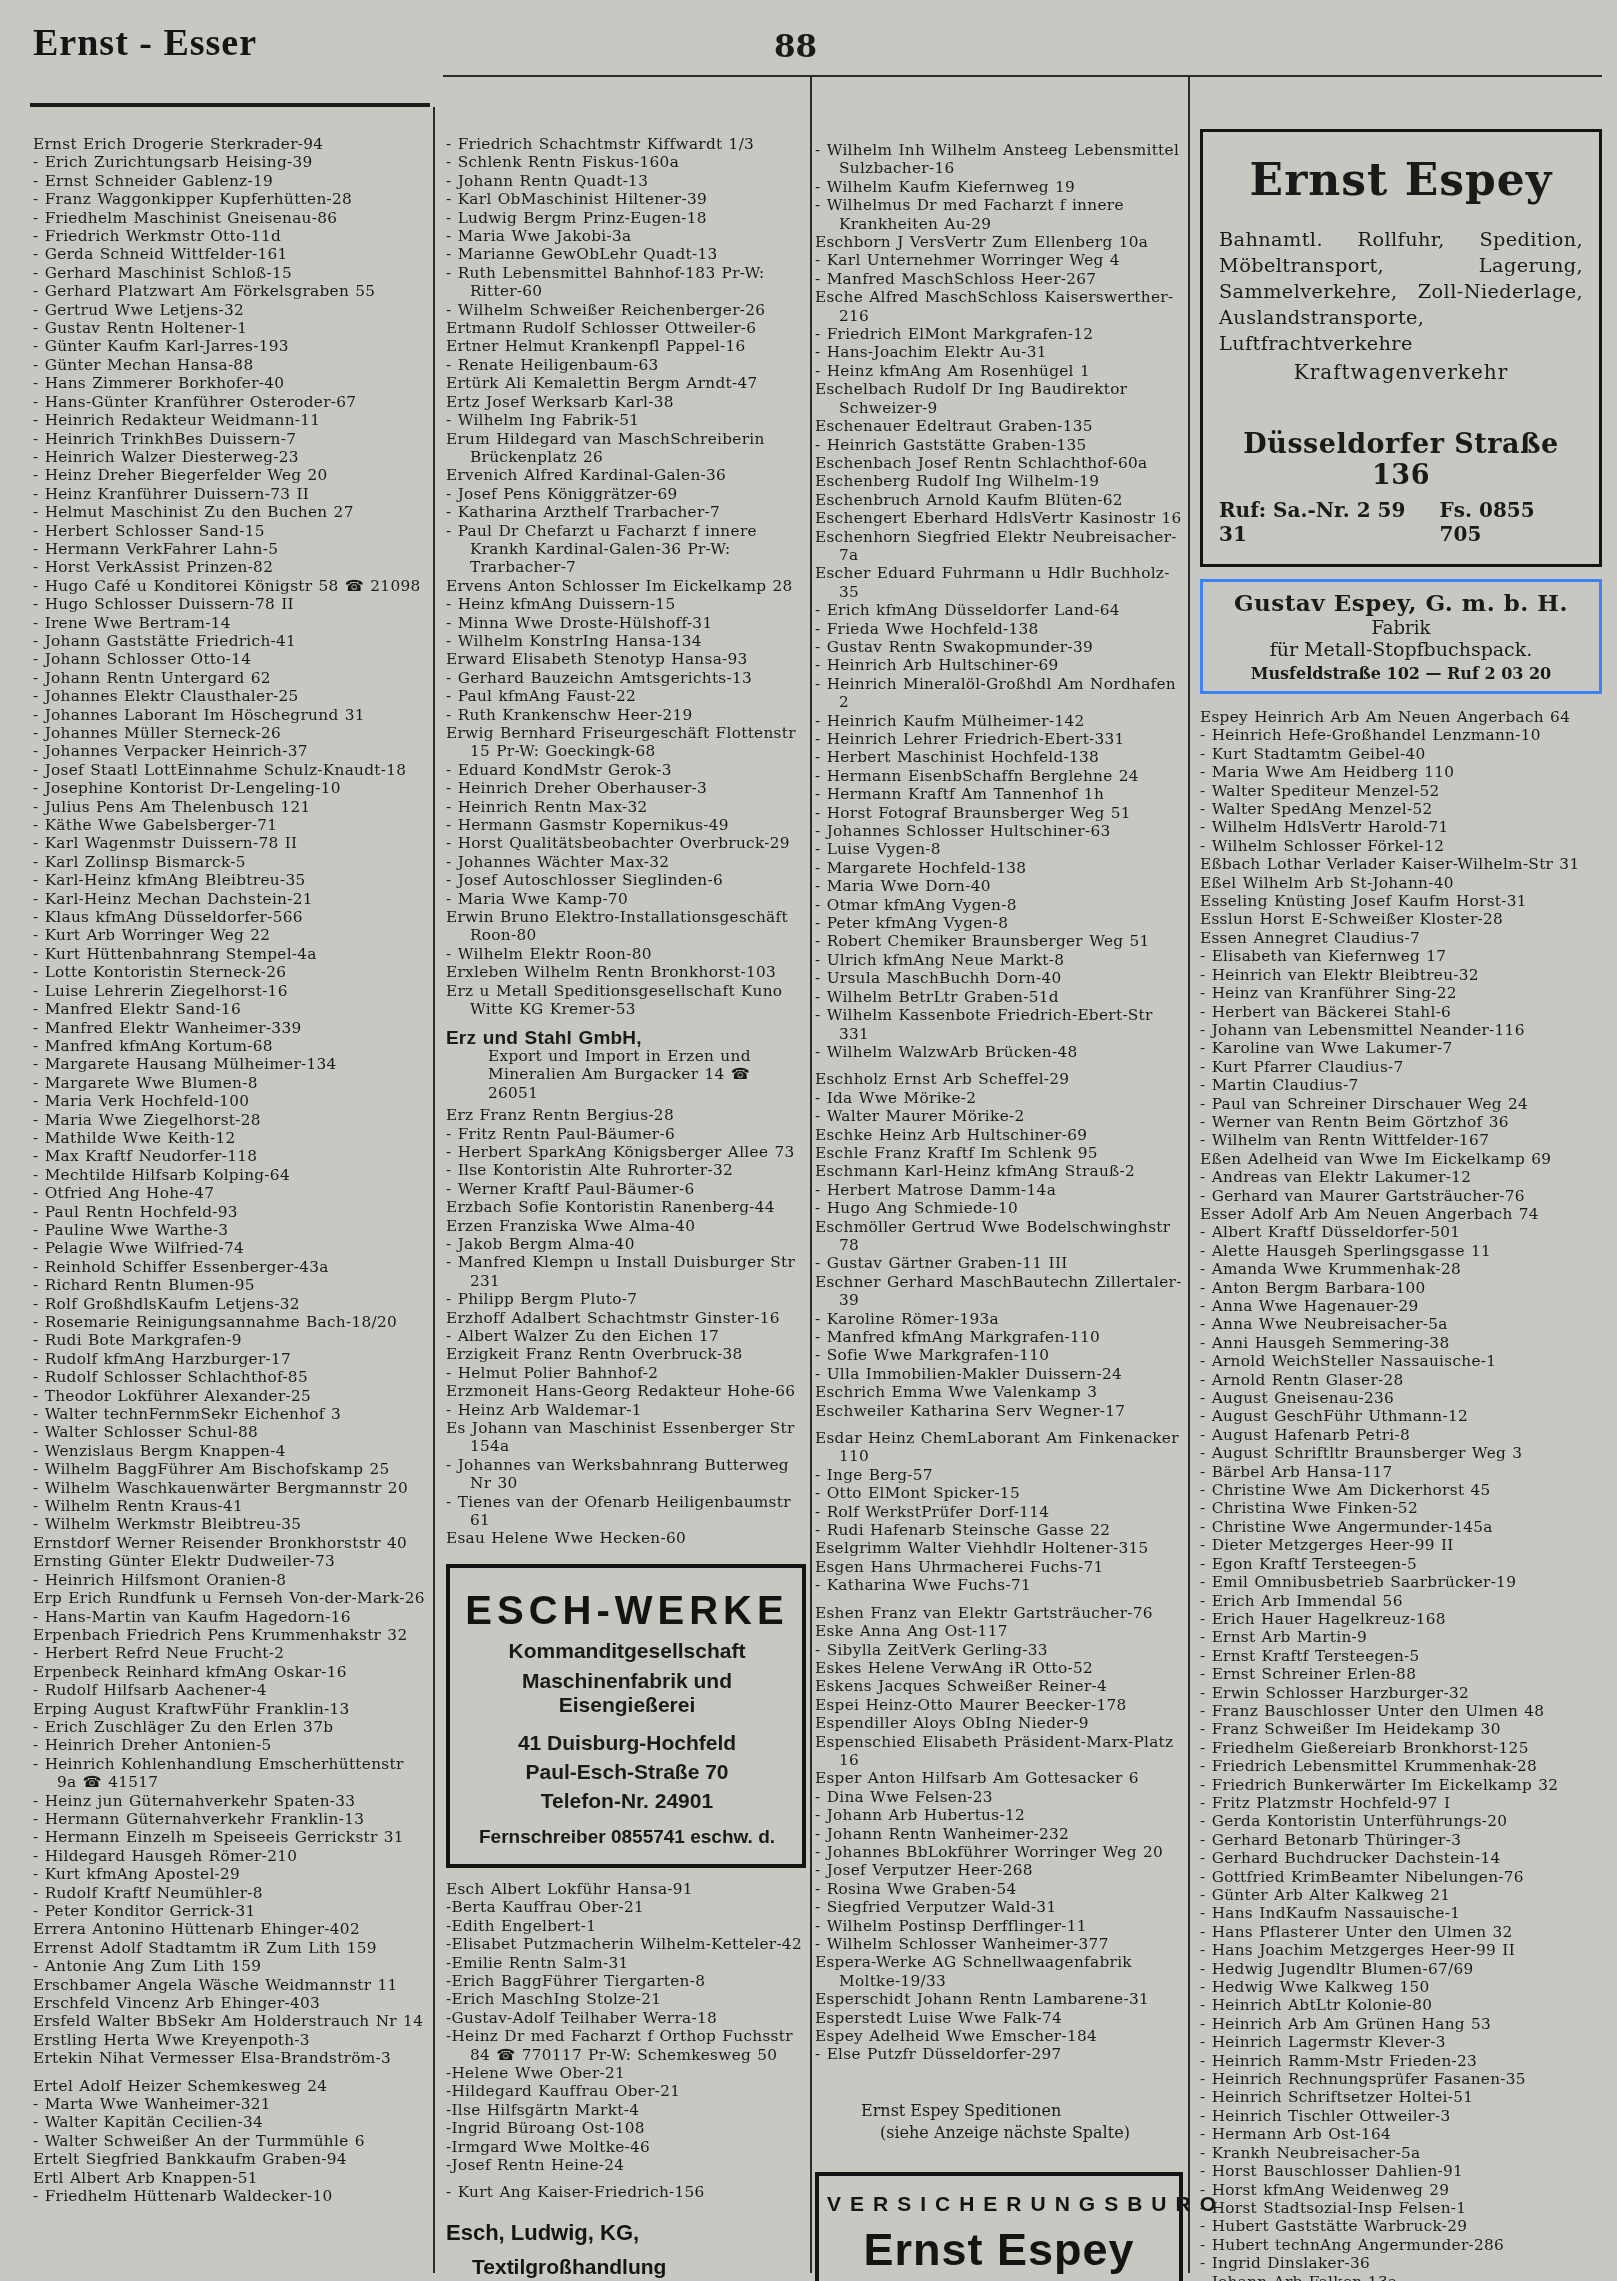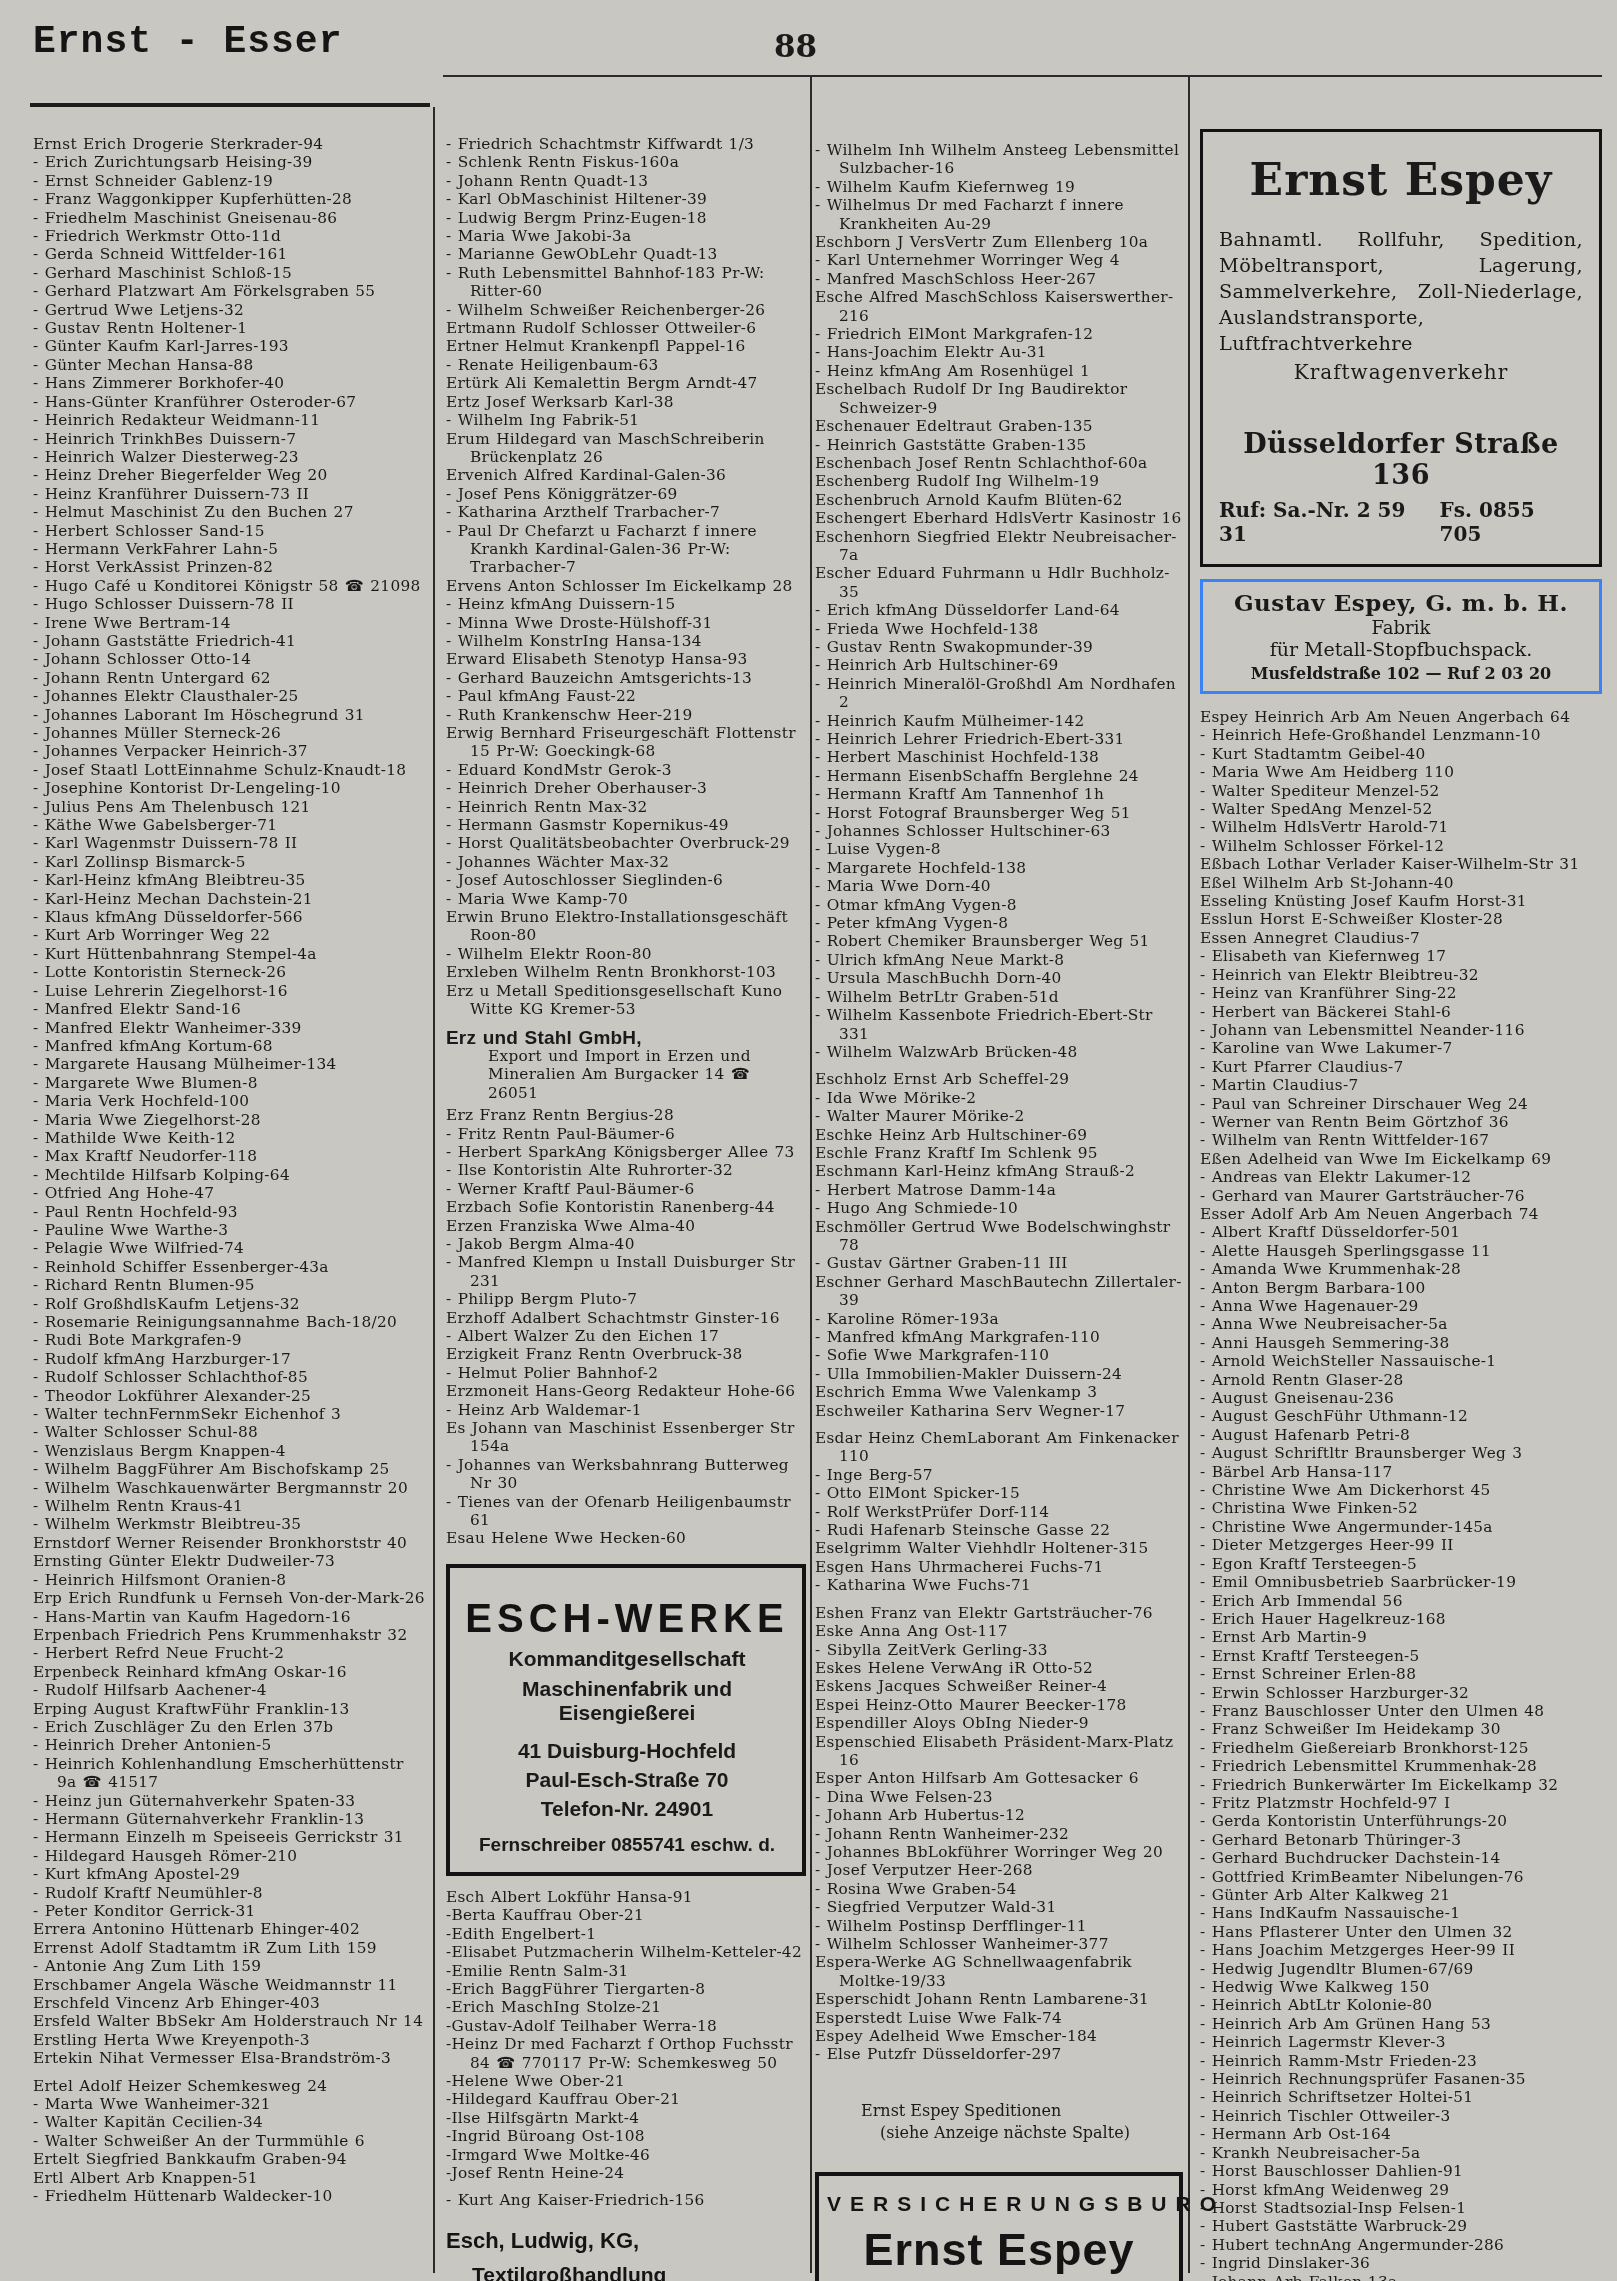--- a/index.html
+++ b/index.html
@@ -1,19 +1,19 @@
 <!DOCTYPE html>
 <html><head>
 <meta charset="utf-8">
 <style>
   html,body{margin:0;padding:0;}
   body{width:1618px;height:2281px;background:#c9c7c1;position:relative;overflow:hidden;
        font-family:"DejaVu Serif",serif;color:#1a1a1a;}
   .page{position:absolute;inset:0;}
-  .page-title{position:absolute;left:33px;top:20px;font-family:Liberation Mono, monospace;
+  .page-title{position:absolute;left:33px;top:20px;font-family:Liberation Serif, serif;
        font-weight:bold;font-size:38px;letter-spacing:1px;color:#151515;}
   .title-rule{position:absolute;left:30px;top:103px;width:400px;height:4px;background:#1b1b1b;}
   .page-num{position:absolute;left:774px;top:28px;font-weight:bold;font-size:31px;}
   .top-rule{position:absolute;left:443px;top:75px;width:1159px;height:2px;background:#2b2b2b;}
   .vr{position:absolute;width:2px;background:#2b2b2b;}
   .vr1{left:433px;top:107px;height:2166px;}
   .vr2{left:810px;top:77px;height:2196px;}
   .vr3{left:1188px;top:77px;height:2196px;}
   .col{position:absolute;}
   .col1{left:33px;top:135px;width:396px;}
@@ -21,21 +21,21 @@
   .col3{left:815px;top:141px;width:368px;}
   .col4{left:1200px;top:129px;width:402px;}
   .entry{font-size:15.3px;line-height:18.4px;letter-spacing:0.3px;word-spacing:1px;
        padding-left:24px;text-indent:-24px;}
   .entry.gap{margin-top:9px;}
   .entry.bold{font-family:"Liberation Sans",sans-serif;font-weight:bold;font-size:19px;
        letter-spacing:0.2px;margin-top:10px;}
   .entry.cont{padding-left:42px;text-indent:0;margin-bottom:4px;}
   
   .ad{box-sizing:border-box;}
-  .eschwerke{border:4px solid #131313;margin:16px 0 12px 0;padding:28px 10px 16px 12px;}
+  .eschwerke{border:4px solid #131313;margin:16px 0 12px 0;padding:20px 10px 16px 12px;}
   .eschwerke .ew-title{font-family:"Liberation Sans",sans-serif;font-weight:bold;font-size:40px;
        letter-spacing:5px;text-align:center;color:#131313;}
   .eschwerke .ew-sub{font-family:"Liberation Sans",sans-serif;font-weight:bold;font-size:21px;margin-top:6px;text-align:center;}
   .eschwerke .ew-addr{font-family:"Liberation Sans",sans-serif;font-weight:bold;font-size:21px;
        text-align:center;margin-top:5px;}
   .eschwerke .ew-addr.first{margin-top:14px;}
   .eschwerke .ew-telex{font-family:"Liberation Sans",sans-serif;font-weight:bold;font-size:19px;
        margin-top:13px;text-align:center;}
   
   .eschludwig{margin:18px 0 12px 0;font-family:"Liberation Sans",sans-serif;font-weight:bold;color:#141414;}

